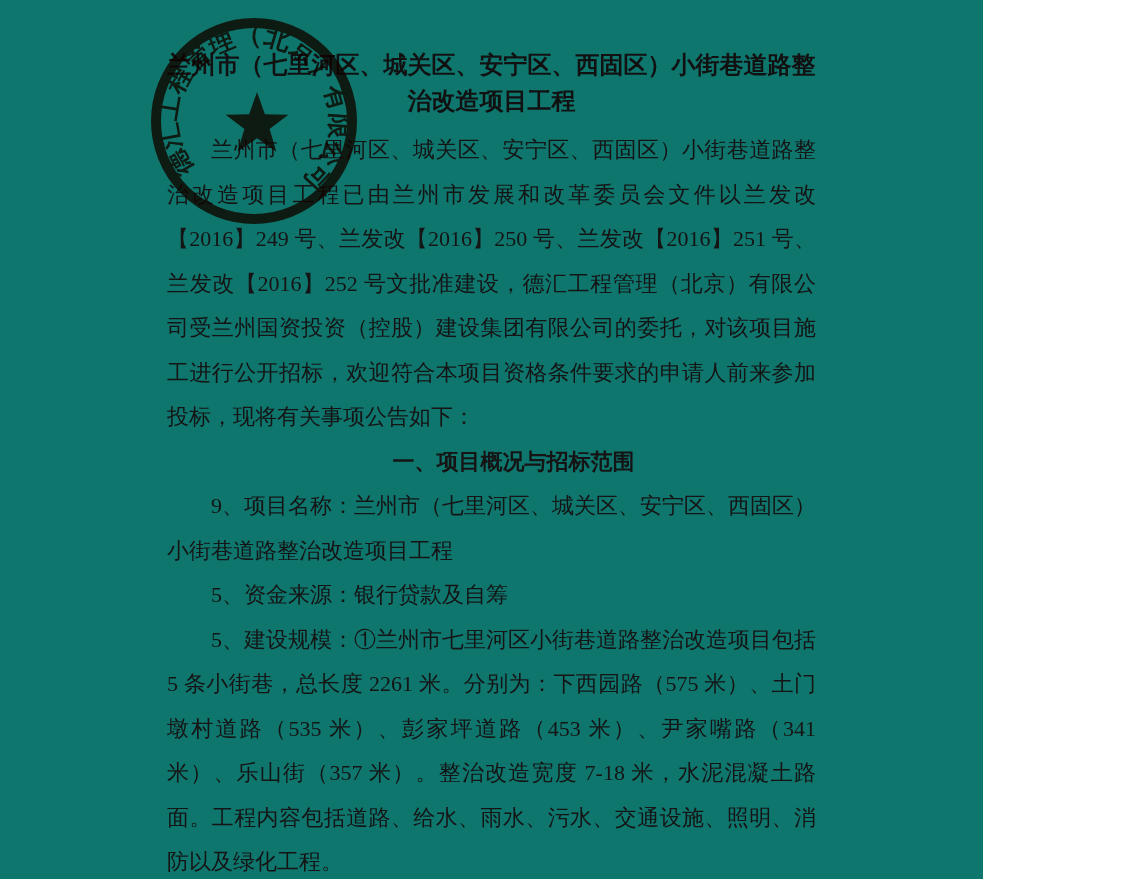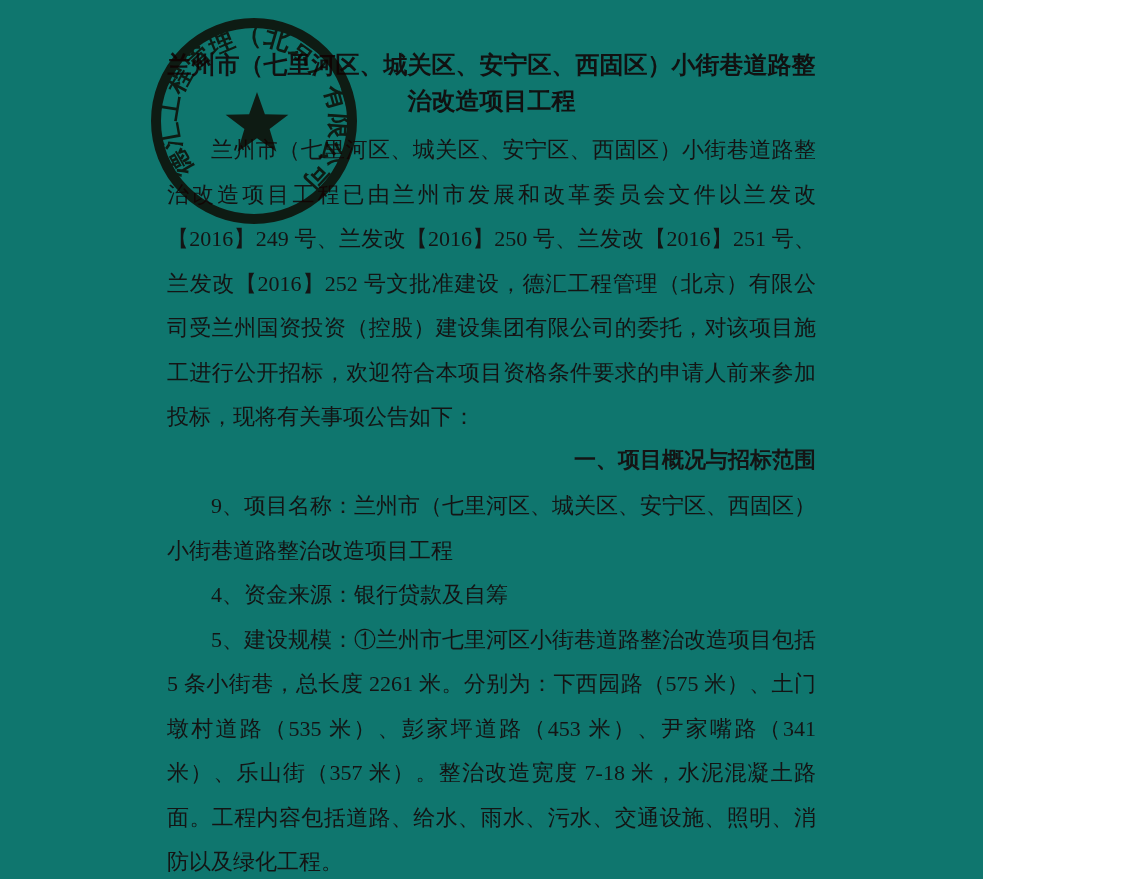--- a/index.html
+++ b/index.html
@@ -37,22 +37,21 @@
     text-align: justify;
   }
   .para {
     margin: 0;
     text-indent: 2em;
   }
   .heading {
     margin: 0;
     text-indent: 2em;
     font-weight: bold;
-    text-align: right;
-    font-family: Liberation Mono, monospace;
+    text-align: center;
   }
   .stamp {
     position: absolute;
     left: 141px;
     top: 8px;
     width: 226px;
     height: 226px;
     mix-blend-mode: multiply;
     opacity: 0.93;
     pointer-events: none;
@@ -79,21 +78,21 @@
 
     <div class="doc-body">
       <p class="para">兰州市（七里河区、城关区、安宁区、西固区）小街巷道路整治改造项目工程已由兰州市发展和改革委员会文件以兰发改【2016】249 号、兰发改【2016】250 号、兰发改【2016】251 号、兰发改【2016】252 号文批准建设，德汇工程管理（北京）有限公司受兰州国资投资（控股）建设集团有限公司的委托，对该项目施工进行公开招标，欢迎符合本项目资格条件要求的申请人前来参加投标，现将有关事项公告如下：</p>
 
       <p class="para heading">一、项目概况与招标范围</p>
 
       <p class="para">9、项目名称：兰州市（七里河区、城关区、安宁区、西固区）小街巷道路整治改造项目工程</p>
 
 
 
-      <p class="para">4、资金来源：银行贷款及自筹</p>
+      <p class="para">5、资金来源：银行贷款及自筹</p>
 
       <p class="para">5、建设规模：①兰州市七里河区小街巷道路整治改造项目包括 5 条小街巷，总长度 2261 米。分别为：下西园路（575 米）、土门墩村道路（535 米）、彭家坪道路（453 米）、尹家嘴路（341 米）、乐山街（357 米）。整治改造宽度 7-18 米，水泥混凝土路面。工程内容包括道路、给水、雨水、污水、交通设施、照明、消防以及绿化工程。</p>
     </div>
 
   </div>
 
   <div class="stamp">
     <svg viewBox="-113 -113 226 226" xmlns="http://www.w3.org/2000/svg">
       <defs>
         <path id="stamp-arc" d="M -54.4 54.4 A 77 77 0 1 1 54.4 54.4" fill="none"></path>

